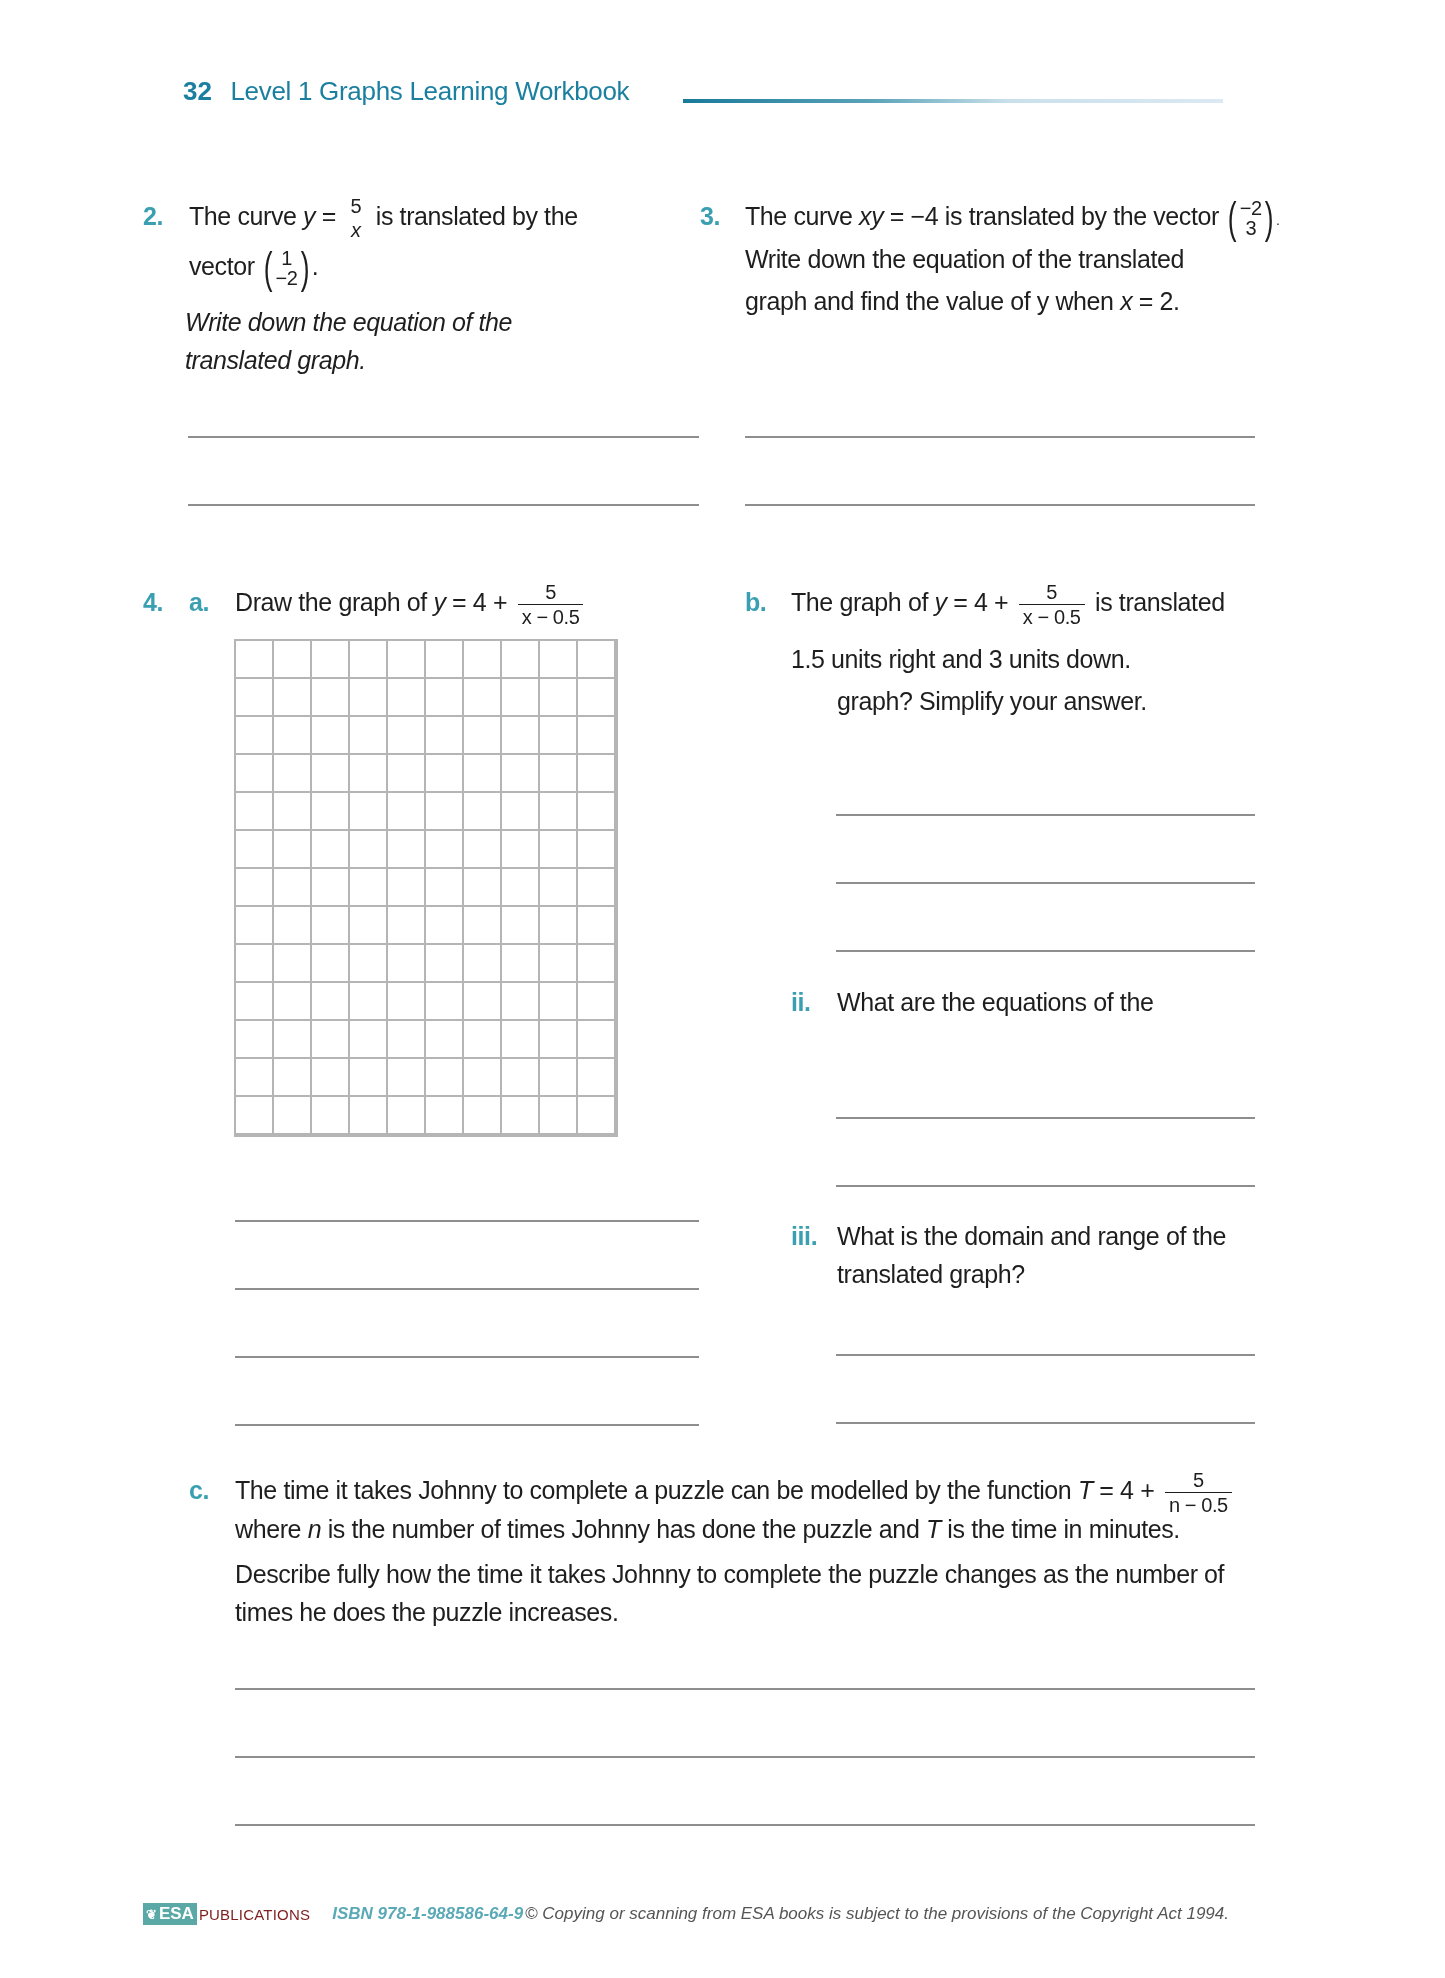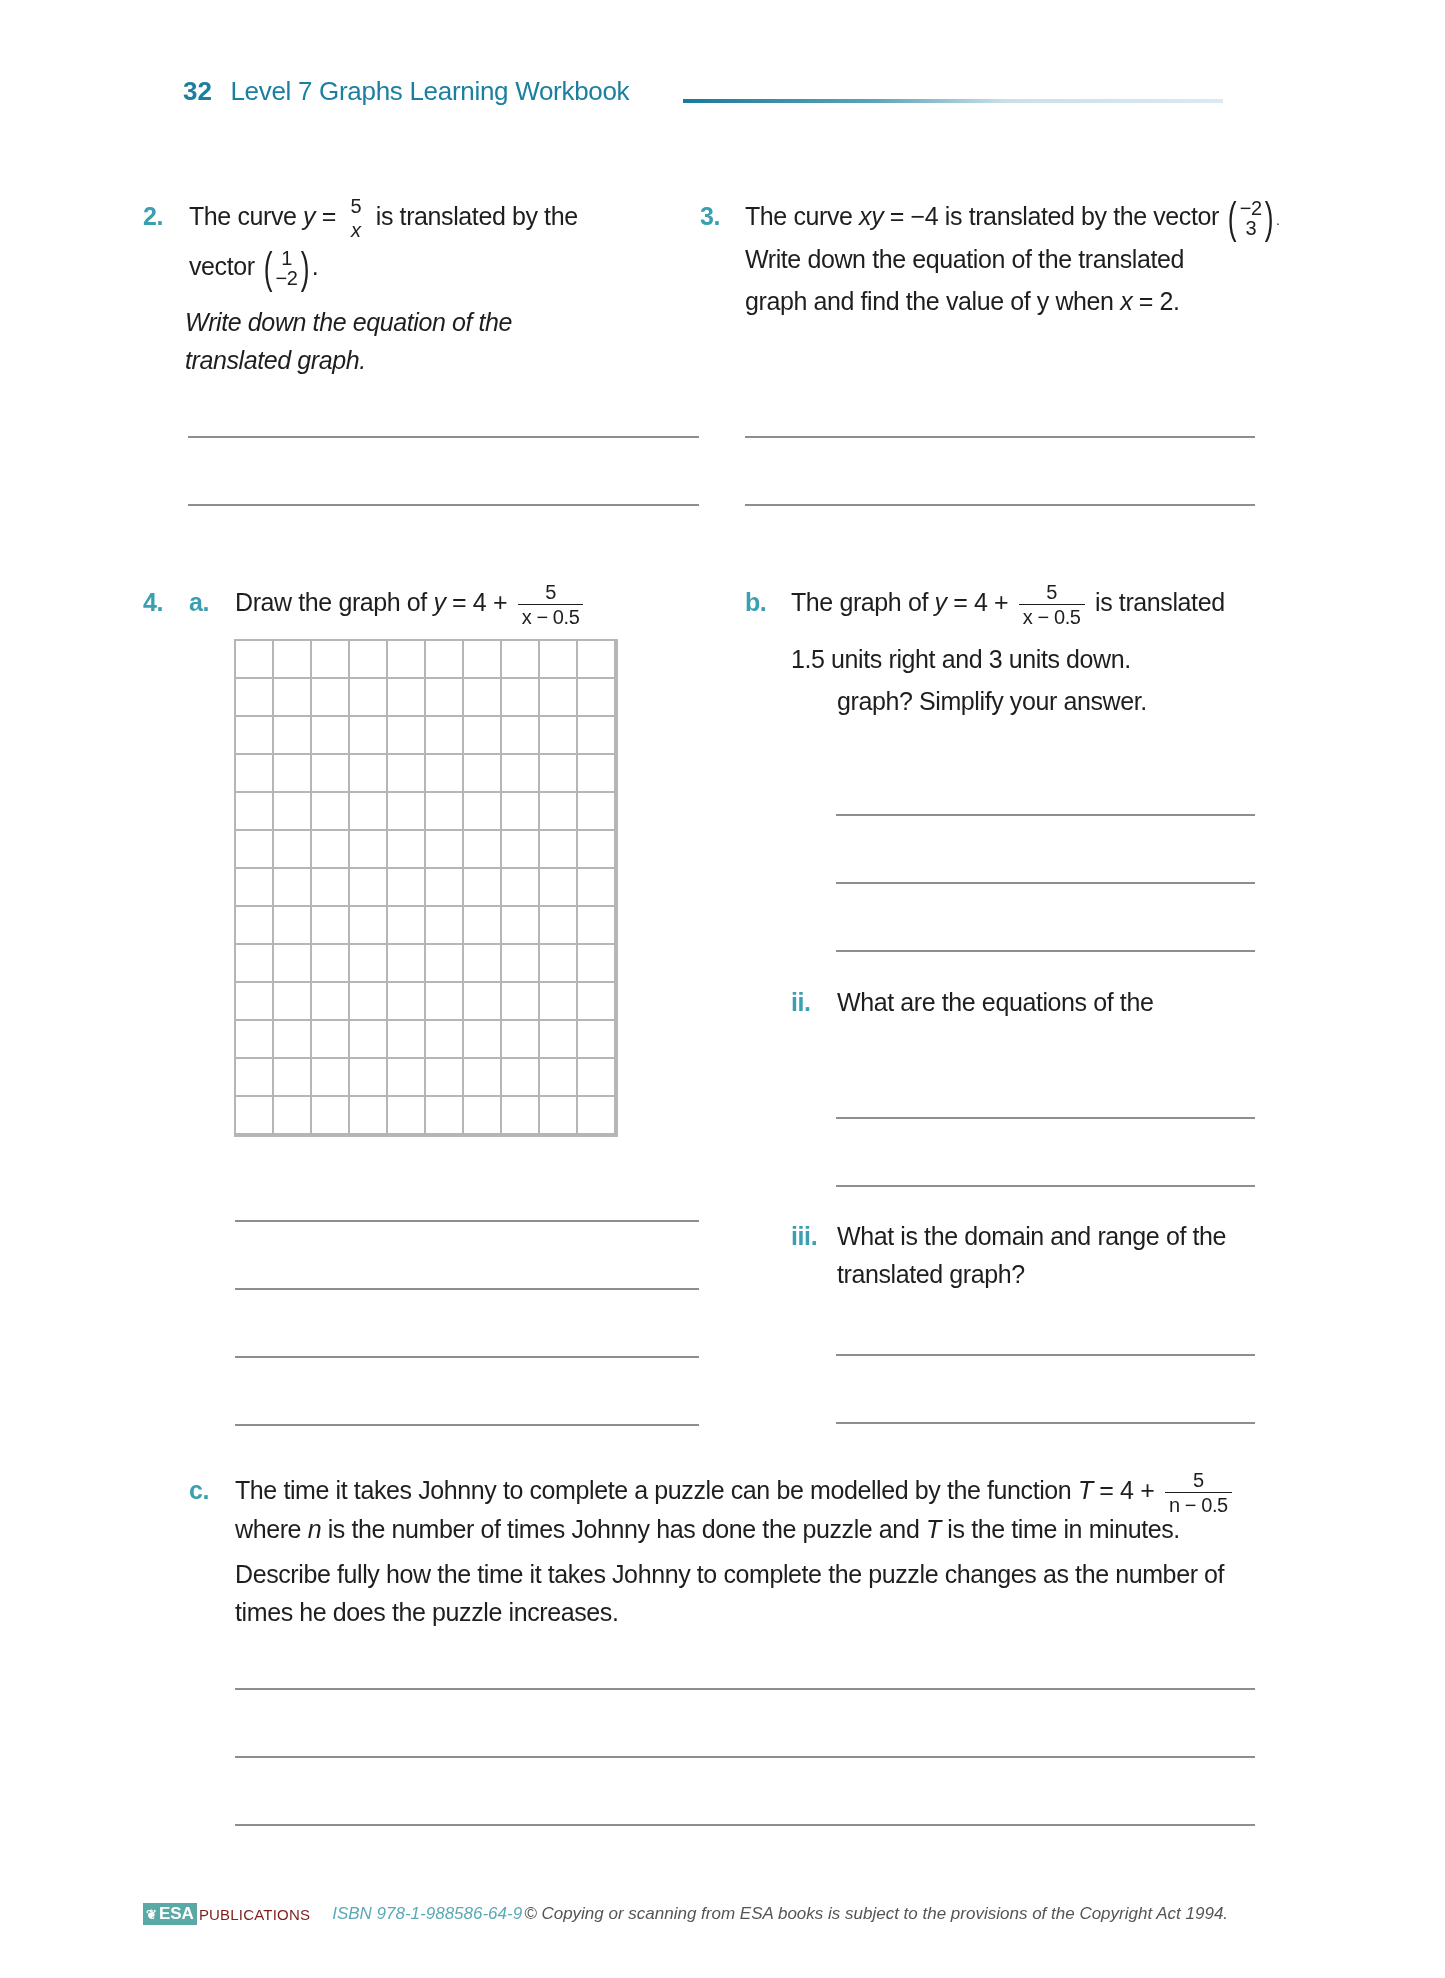--- a/index.html
+++ b/index.html
@@ -31,21 +31,21 @@
           font-size:17px; padding:0 3px; height:22px; }
   .pubs { color:#7f1d1d; font-size:15px; letter-spacing:0.2px; }
   .isbn { color:#5aa9b6; font-style:italic; font-size:17px; }
   .copy { color:#555; font-style:italic; font-size:17px; }
 </style>
 </head>
 <body>
 
 <div class="abs" style="left:183px; top:76px;">
   <span class="header-num">32</span>
-  <span class="header-title" style="margin-left:14px;">Level 7 Graphs Learning Workbook</span>
+  <span class="header-title" style="margin-left:14px;">Level 1 Graphs Learning Workbook</span>
 </div>
 <div class="header-line"></div>
 
 <div class="abs txt" style="left:143px; top:196px;">
   <span class="num" style="display:inline-block; width:46px;">2.</span><span>The curve </span><span class="it">y</span><span> = </span><span class="frac"><span class="n">5</span><span class="d it" style="border-top:none;">x</span></span><span> is translated by the</span>
 </div>
 <div class="abs txt" style="left:189px; top:246px;">
   <span>vector</span>
   <span class="vec">
       <span class="br">(</span>
@@ -127,15 +127,15 @@
 <div class="rule" style="left:235px; top:1688px; width:1020px;"></div>
 <div class="rule" style="left:235px; top:1756px; width:1020px;"></div>
 <div class="rule" style="left:235px; top:1824px; width:1020px;"></div>
 
 <div class="abs footer" style="left:143px; top:1903px; display:flex; align-items:center;">
   <span class="logo">
       <span style="font-size:13px; margin-right:2px;">❦</span>
       <span>ESA</span>
     </span>
   <span class="pubs" style="margin-left:2px;">PUBLICATIONS</span>
-  <span class="isbn" style="margin-left:22px;">ISBN 978-1-988586-64-9</span>
+  <span class="isbn" style="margin-left:22px;font-weight:bold;">ISBN 978-1-988586-64-9</span>
   <span class="copy" style="margin-left:2px;">© Copying or scanning from ESA books is subject to the provisions of the Copyright Act 1994.</span>
 </div>
 
 </body></html>

